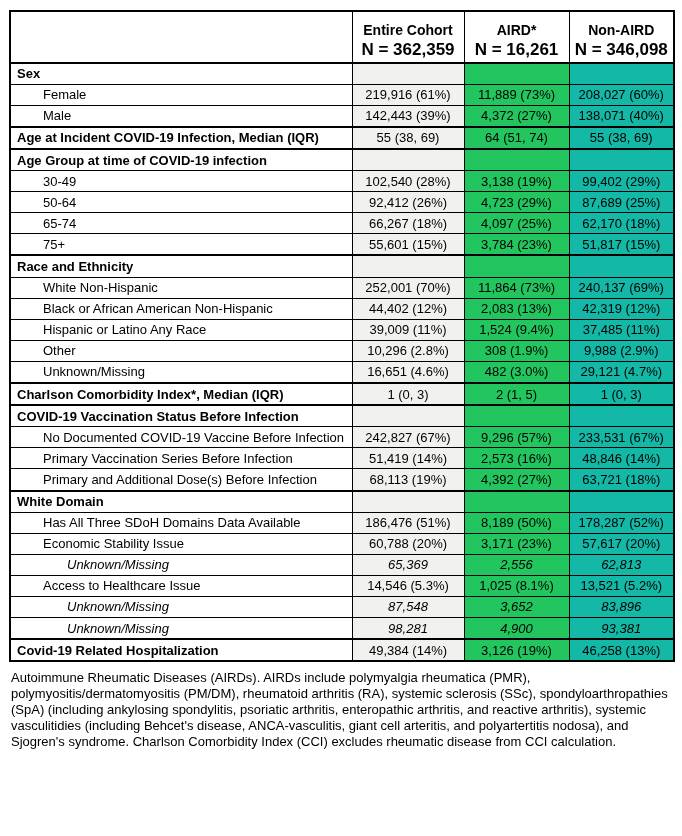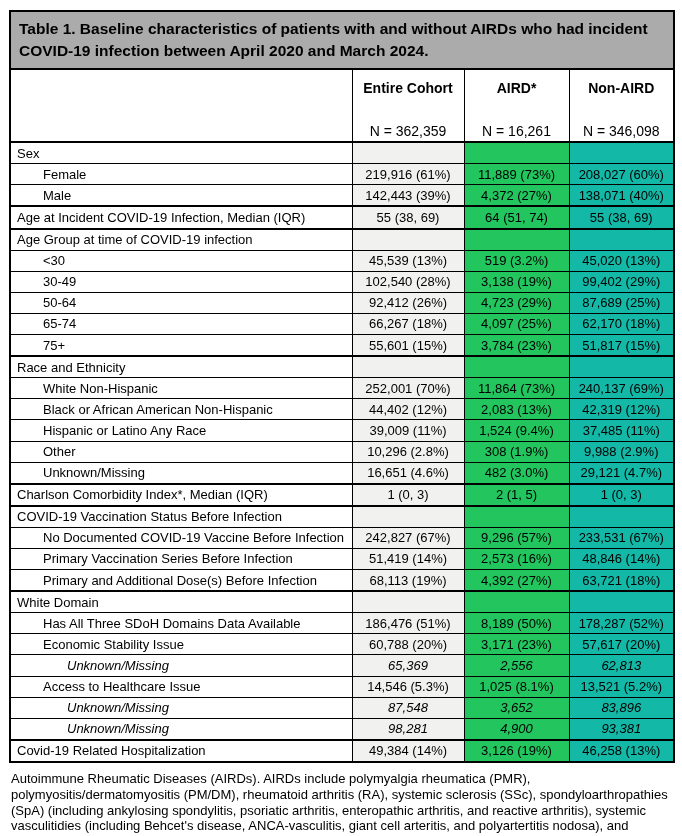--- a/index.html
+++ b/index.html
@@ -35,34 +35,34 @@
   }
 
   tr.colhead th {
     border: 1px solid #000;
     border-bottom: 2px solid #000;
     padding: 10px 2px 2px 2px;
     vertical-align: middle;
     background: #fff;
   }
   .col-label { font-weight: bold; font-size: 14px; line-height: 1.15; }
-  .col-n     { font-weight: normal; font-size: 14px; line-height: 1.15; padding-top: 2px; margin-top: 25px; }
+  .col-n     { font-weight: bold; font-size: 17px; line-height: 1.15; padding-top: 2px; }
 
   tbody td {
     border: 1px solid #000;
     font-size: 13px;
     line-height: 1.2;
     padding: 2.5px 6px 2px 6px;
     vertical-align: middle;
     background: #fff;
   }
   tr.section > td, tr.bold > td { border-top: 2px solid #000; }
 
   td.label { text-align: left; }
-  tr.section td.label, tr.bold td.label { font-weight: normal; }
+  tr.section td.label, tr.bold td.label { font-weight: bold; }
   tr.sub    td.label { padding-left: 32px; }
   tr.italic td.label { padding-left: 56px; font-style: italic; }
   tr.italic td.val   { font-style: italic; }
 
   td.val { text-align: center; }
   td.entire  { background: #f1f1ef; }
   td.aird    { background: #22c55e; }
   td.nonaird { background: #14b8a6; }
   th.entire  { background: #f1f1ef; }
   th.aird    { background: #dcd9f0; }
@@ -81,23 +81,20 @@
 
 <div class="page">
   <table class="t1">
     <colgroup>
       <col class="c-label">
       <col class="c-entire">
       <col class="c-aird">
       <col class="c-nonaird">
     </colgroup>
     <thead>
-      <tr>
-        <th class="title-cell" colspan="4">Table 1. Baseline characteristics of patients with and without AIRDs who had incident COVID-19 infection between April 2020 and March 2024.</th>
-      </tr>
       <tr class="colhead">
         <th class="blank"></th>
         <th class="entire">
           <div class="col-label">Entire Cohort</div>
           <div class="col-n">N = 362,359</div>
         </th>
         <th class="aird">
           <div class="col-label">AIRD*</div>
           <div class="col-n">N = 16,261</div>
         </th>
@@ -132,26 +129,20 @@
           <td class="val aird">64 (51, 74)</td>
           <td class="val nonaird">55 (38, 69)</td>
         </tr>
         <tr class="section">
           <td class="label">Age Group at time of COVID-19 infection</td>
           <td class="val entire"></td>
           <td class="val aird"></td>
           <td class="val nonaird"></td>
         </tr>
         <tr class="sub">
-          <td class="label">&lt;30</td>
-          <td class="val entire">45,539 (13%)</td>
-          <td class="val aird">519 (3.2%)</td>
-          <td class="val nonaird">45,020 (13%)</td>
-        </tr>
-        <tr class="sub">
           <td class="label">30-49</td>
           <td class="val entire">102,540 (28%)</td>
           <td class="val aird">3,138 (19%)</td>
           <td class="val nonaird">99,402 (29%)</td>
         </tr>
         <tr class="sub">
           <td class="label">50-64</td>
           <td class="val entire">92,412 (26%)</td>
           <td class="val aird">4,723 (29%)</td>
           <td class="val nonaird">87,689 (25%)</td>

